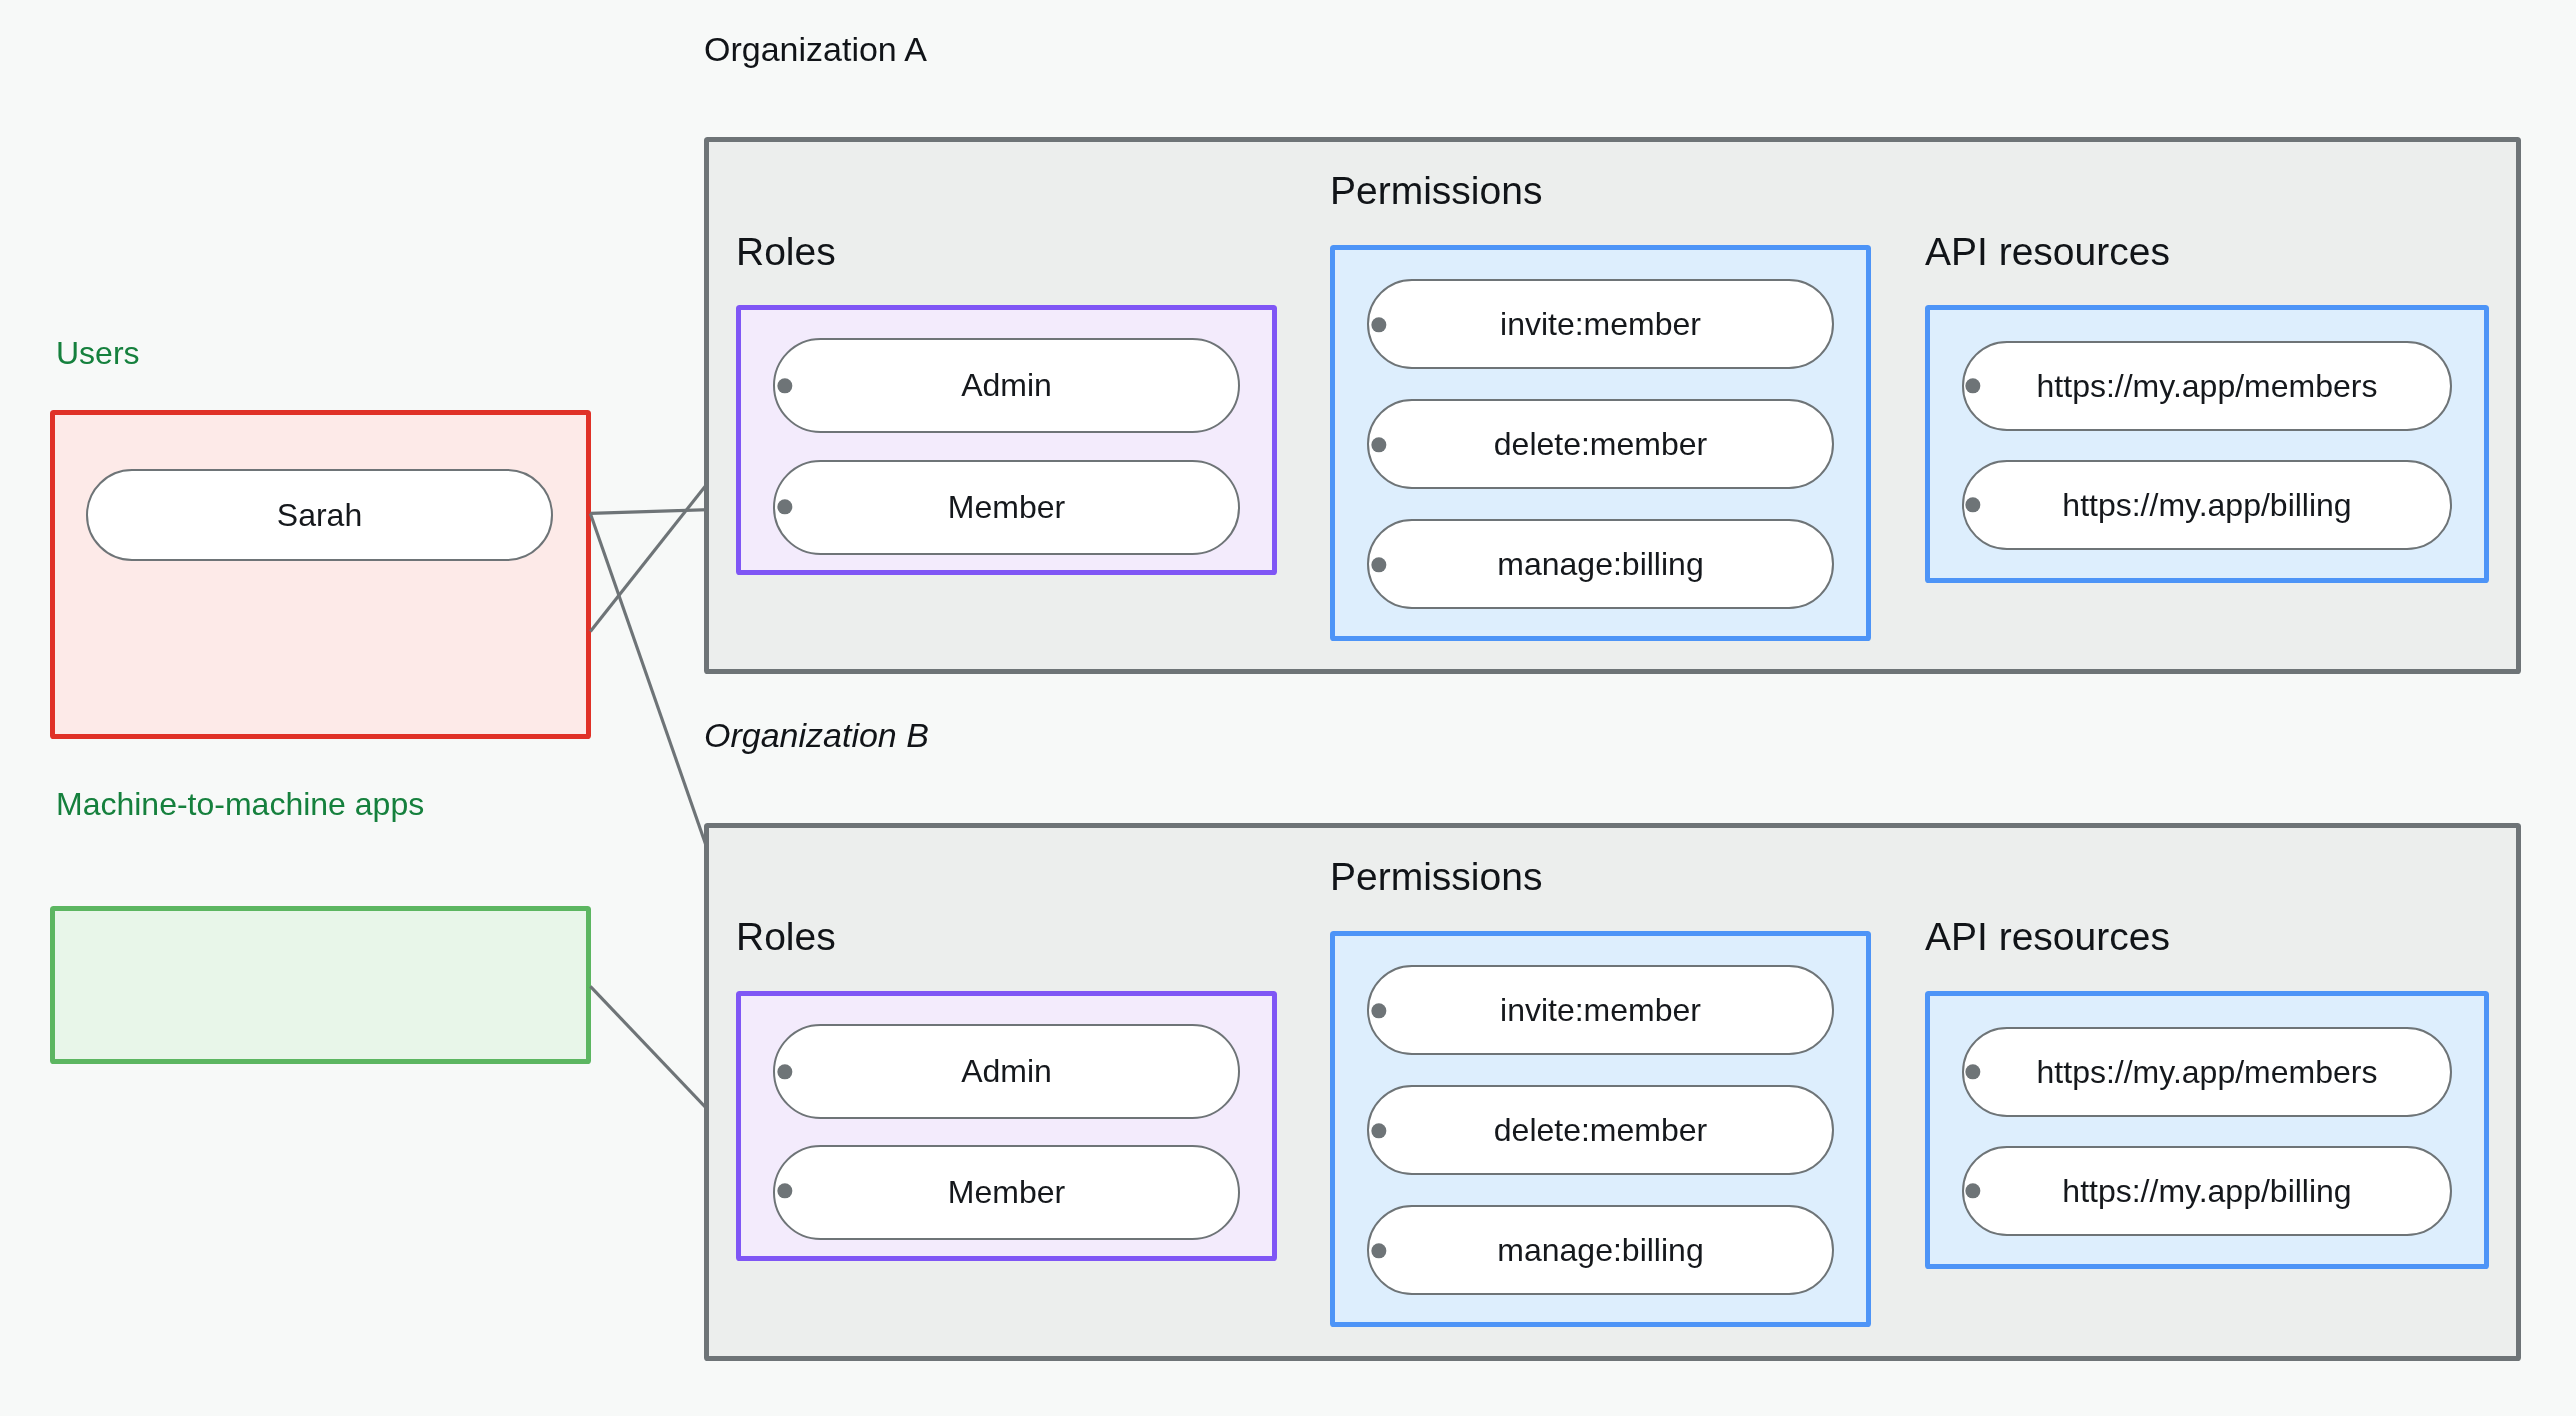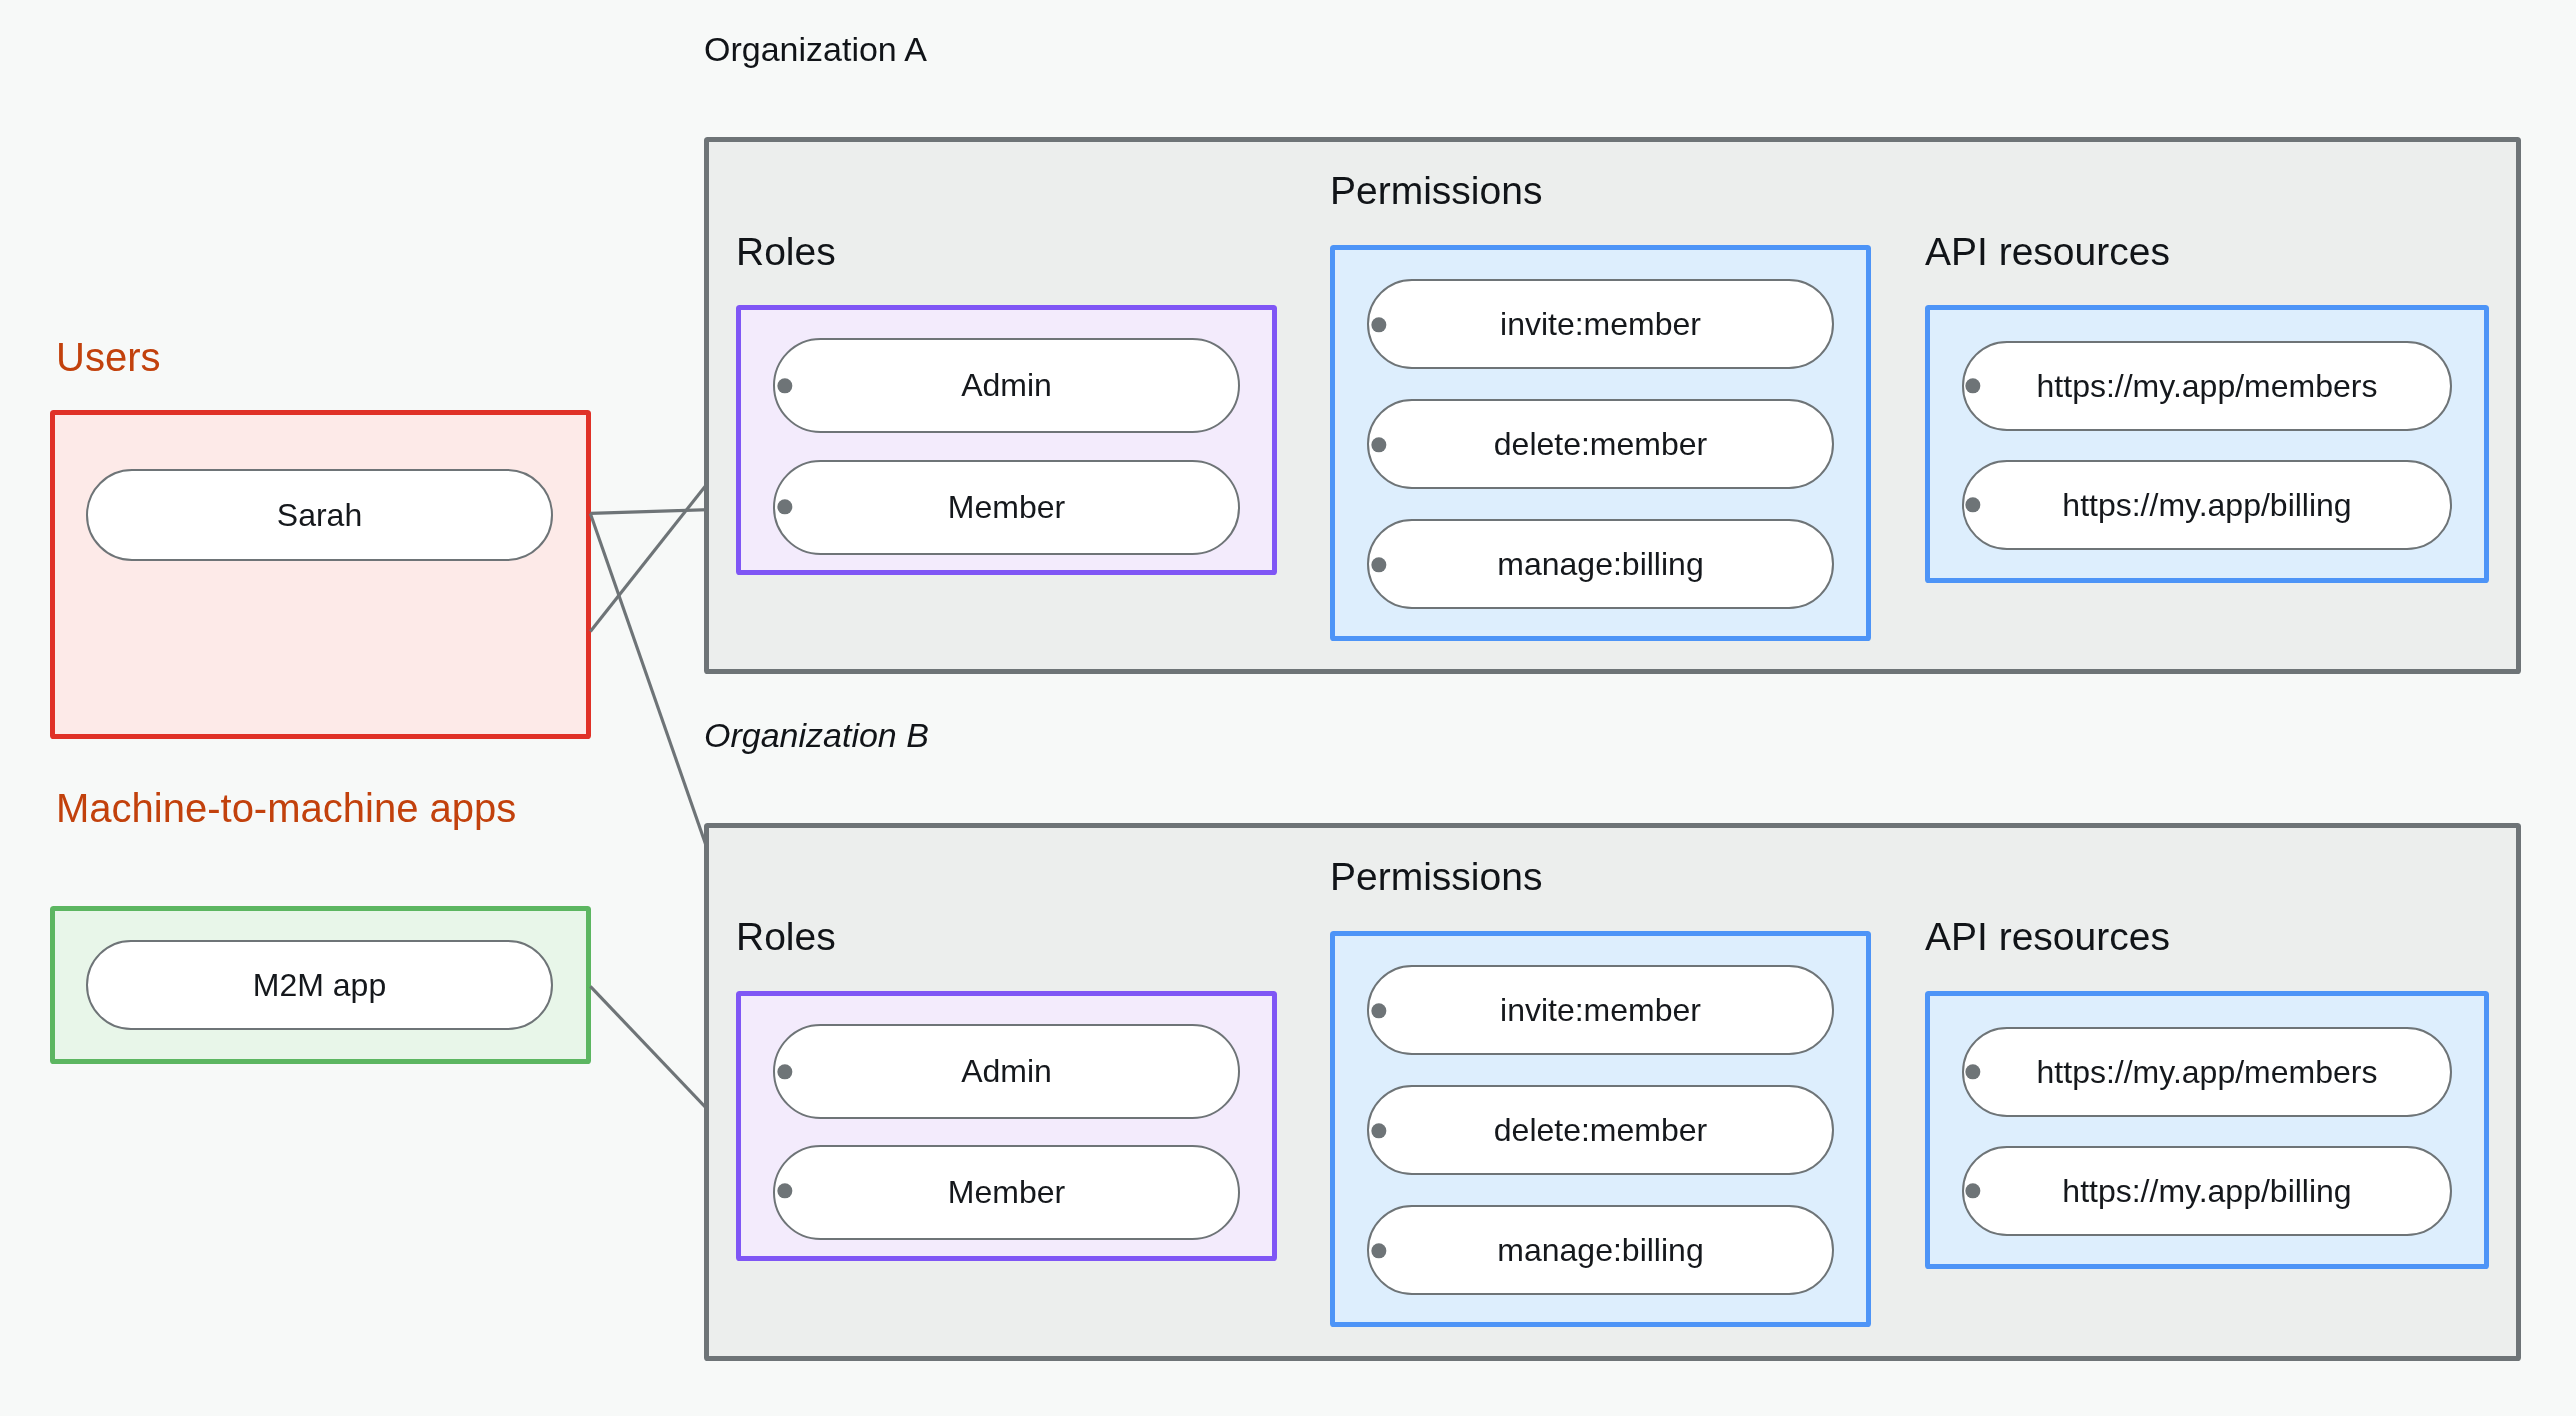--- a/index.html
+++ b/index.html
@@ -7,22 +7,22 @@
     width:2576px;height:1416px;
     background:#f7f9f8;
     font-family:"Liberation Sans", sans-serif;
     position:relative;
     overflow:hidden;
   }
   #canvas{position:absolute;inset:0;width:2576px;height:1416px;}
   .edges{position:absolute;left:0;top:0;width:2576px;height:1416px;pointer-events:none;z-index:1;}
   .group-label{
     position:absolute;
-    font-size:40px;
-    color:#c2410c;
+    font-size:32px;
+    color:#15803d;
     white-space:nowrap;
     line-height:1;
   }
   .group-box{
     position:absolute;
     box-sizing:border-box;
     border-radius:3.6px;
   }
 
   
@@ -117,21 +117,20 @@
       <path d="M 2042,1388 L 2190,1322"></path>
     </g>
   </svg>
 
   <div class="group-label" style="left:56px;top:337px;">Users</div>
   <div class="group-box box-red" style="left:50px;top:410px;width:541px;height:329px;"></div>
   <div class="pill" style="left:86px;top:469px;width:467px;height:92px;">Sarah</div>
 
   <div class="group-label" style="left:56px;top:788px;">Machine-to-machine apps</div>
   <div class="group-box box-green" style="left:50px;top:906px;width:541px;height:158px;"></div>
-  <div class="pill" style="left:86px;top:940px;width:467px;height:90px;">M2M app</div>
 
   <div class="org-title" style="left:704px;top:32px;">Organization A</div>
   <div class="org-frame" style="left:704px;top:137px;width:1817px;height:537px;"></div>
 
   <div class="inner-label" style="left:736px;top:232px;">Roles</div>
   <div class="group-box box-purple" style="left:736px;top:305px;width:541px;height:270px;z-index:3;"></div>
   <div class="pill" style="left:773px;top:338px;width:467px;height:95px;">Admin</div>
   <div class="pill" style="left:773px;top:460px;width:467px;height:95px;">Member</div>
 
   <div class="inner-label" style="left:1330px;top:171px;">Permissions</div>

